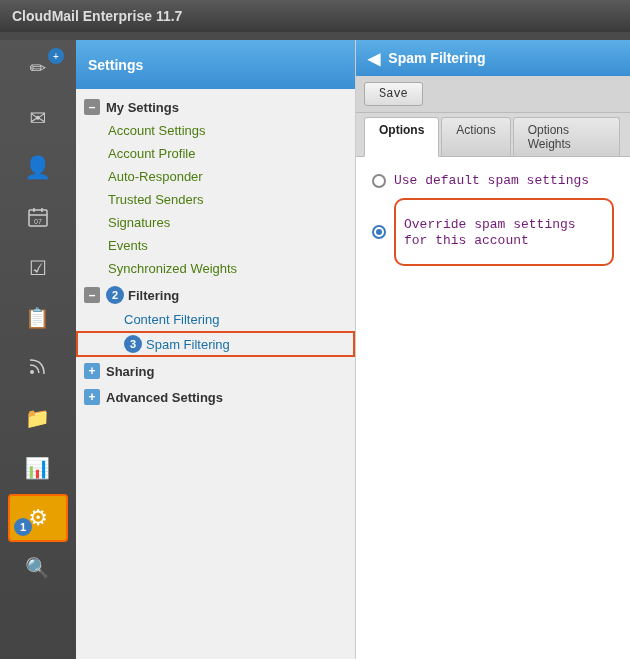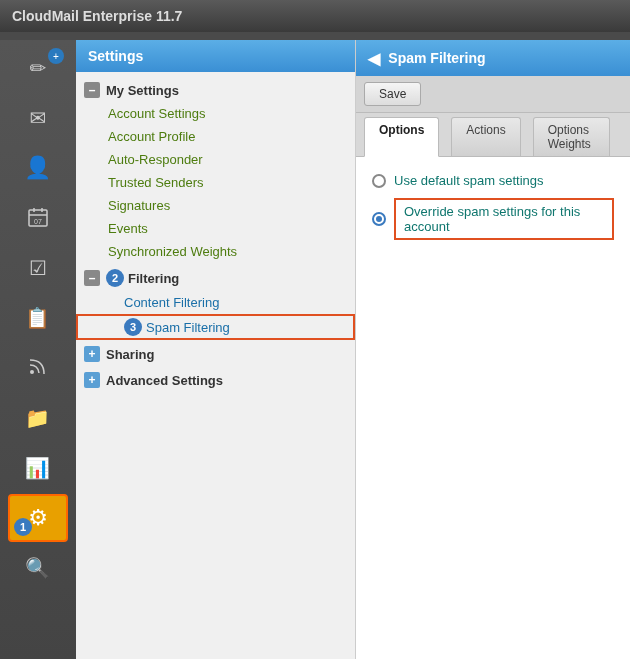--- a/index.html
+++ b/index.html
@@ -92,21 +92,21 @@
       border-right: 1px solid #ccc;
       overflow-y: auto;
     }
 
     .settings-header {
       background: linear-gradient(to bottom, #5baee6, #3a8fd4);
       color: white;
       padding: 8px 12px;
       font-size: 14px;
       font-weight: bold;
-      height: 32px;
+      height: 49px;
       display: flex;
       align-items: center;
     }
 
     .settings-tree {
       padding: 4px 0;
     }
 
     .tree-section {
       margin: 2px 0;
@@ -205,35 +205,36 @@
     }
 
     .save-btn {
       background: linear-gradient(to bottom, #f5f5f5, #ddd);
       border: 1px solid #aaa;
       padding: 4px 14px;
       cursor: pointer;
       border-radius: 3px;
       font-size: 12px;
       color: #333;
+      font-family: Liberation Mono, monospace;
     }
 
     .tabs-bar {
       background: #d8d8d8;
       display: flex;
       padding: 4px 8px 0;
       border-bottom: 1px solid #bbb;
     }
 
     .tab {
       padding: 5px 14px;
       cursor: pointer;
       border: 1px solid #bbb;
       border-bottom: none;
-      margin-right: 12px;
+      margin-right: 2px;
       border-radius: 3px 3px 0 0;
       font-size: 12px;
       color: #444;
       background: linear-gradient(to bottom, #e8e8e8, #d0d0d0);
     }
 
     .tab.active-tab {
       background: white;
       border-bottom: 1px solid white;
       margin-bottom: -1px;
@@ -278,27 +279,28 @@
     .radio-circle.selected::after {
       content: '';
       width: 6px;
       height: 6px;
       background: #3a7abf;
       border-radius: 50%;
     }
 
     .radio-label {
       font-size: 13px;
-      color: #0f766e;
+      color: #701a75;
+      font-family: Liberation Mono, monospace;
     }
 
     .override-box {
       border: 2px solid #e05020;
-      padding: 4px 8px;
-      border-radius: 0;
+      padding: 16px 8px;
+      border-radius: 10px;
     }
 
     
     .sidebar-num {
       position: absolute;
       bottom: 4px;
       left: 4px;
       width: 18px;
       height: 18px;
       background: #3a7abf;

